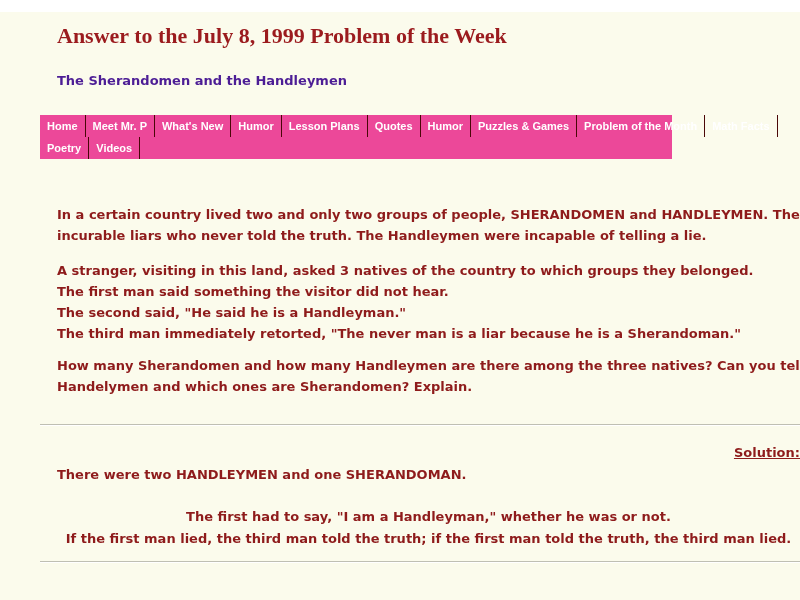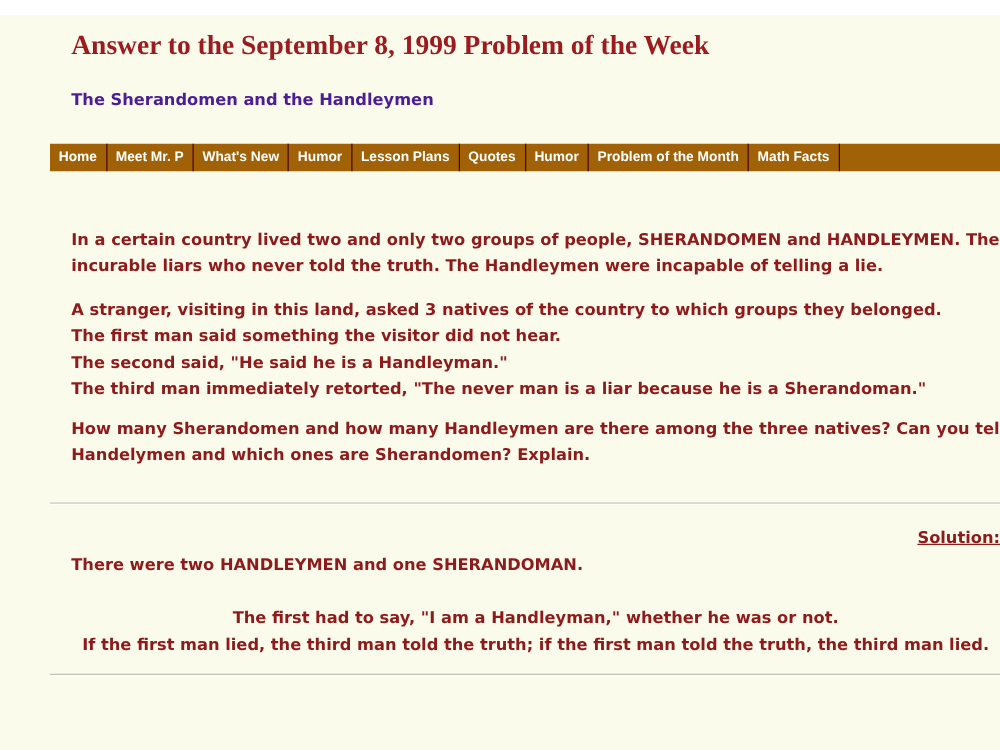--- a/index.html
+++ b/index.html
@@ -27,22 +27,22 @@
   .page-subtitle {
     margin:22px 0 0 57px;
     font-size:13px;
     font-weight:bold;
     line-height:21px;
     color:#4c1d95;
     white-space:nowrap;
   }
   .main-nav {
     margin:24px 0 0 40px;
-    width:760px;
-    background:#a16207;
+    width:632px;
+    background:#ec4899;
   }
   .nav-row { display:flex; height:22px; }
   .nav-item {
     display:block;
     height:22px; line-height:22px;
     padding:0 7px;
     font-family:"Liberation Sans", sans-serif;
     font-weight:bold;
     font-size:11px;
     color:#ffffff;
@@ -80,35 +80,40 @@
   }
   .solution-explanation { margin-top:21.3px;text-align:center; }
 </style>
 </head>
 <body>
 
 <div class="page">
 
   <div class="top-strip"></div>
 
-  <h1 class="page-title">Answer to the September 8, 1999 Problem of the Week</h1>
+  <h1 class="page-title">Answer to the July 8, 1999 Problem of the Week</h1>
 
   <div class="page-subtitle">The Sherandomen and the Handleymen</div>
 
   <nav class="main-nav">
     <div class="nav-row">
       <a class="nav-item">Home</a>
       <a class="nav-item">Meet Mr. P</a>
       <a class="nav-item">What's New</a>
       <a class="nav-item">Humor</a>
       <a class="nav-item">Lesson Plans</a>
       <a class="nav-item">Quotes</a>
       <a class="nav-item">Humor</a>
+      <a class="nav-item">Puzzles &amp; Games</a>
       <a class="nav-item">Problem of the Month</a>
       <a class="nav-item">Math Facts</a>
+    </div>
+    <div class="nav-row">
+      <a class="nav-item">Poetry</a>
+      <a class="nav-item">Videos</a>
     </div>
   </nav>
 
   <div class="content">
 
     <div class="para-1">
       <div class="line">In a certain country lived two and only two groups of people, SHERANDOMEN and HANDLEYMEN. The Sherandomen were</div>
       <div class="line">incurable liars who never told the truth. The Handleymen were incapable of telling a lie.</div>
     </div>
 

